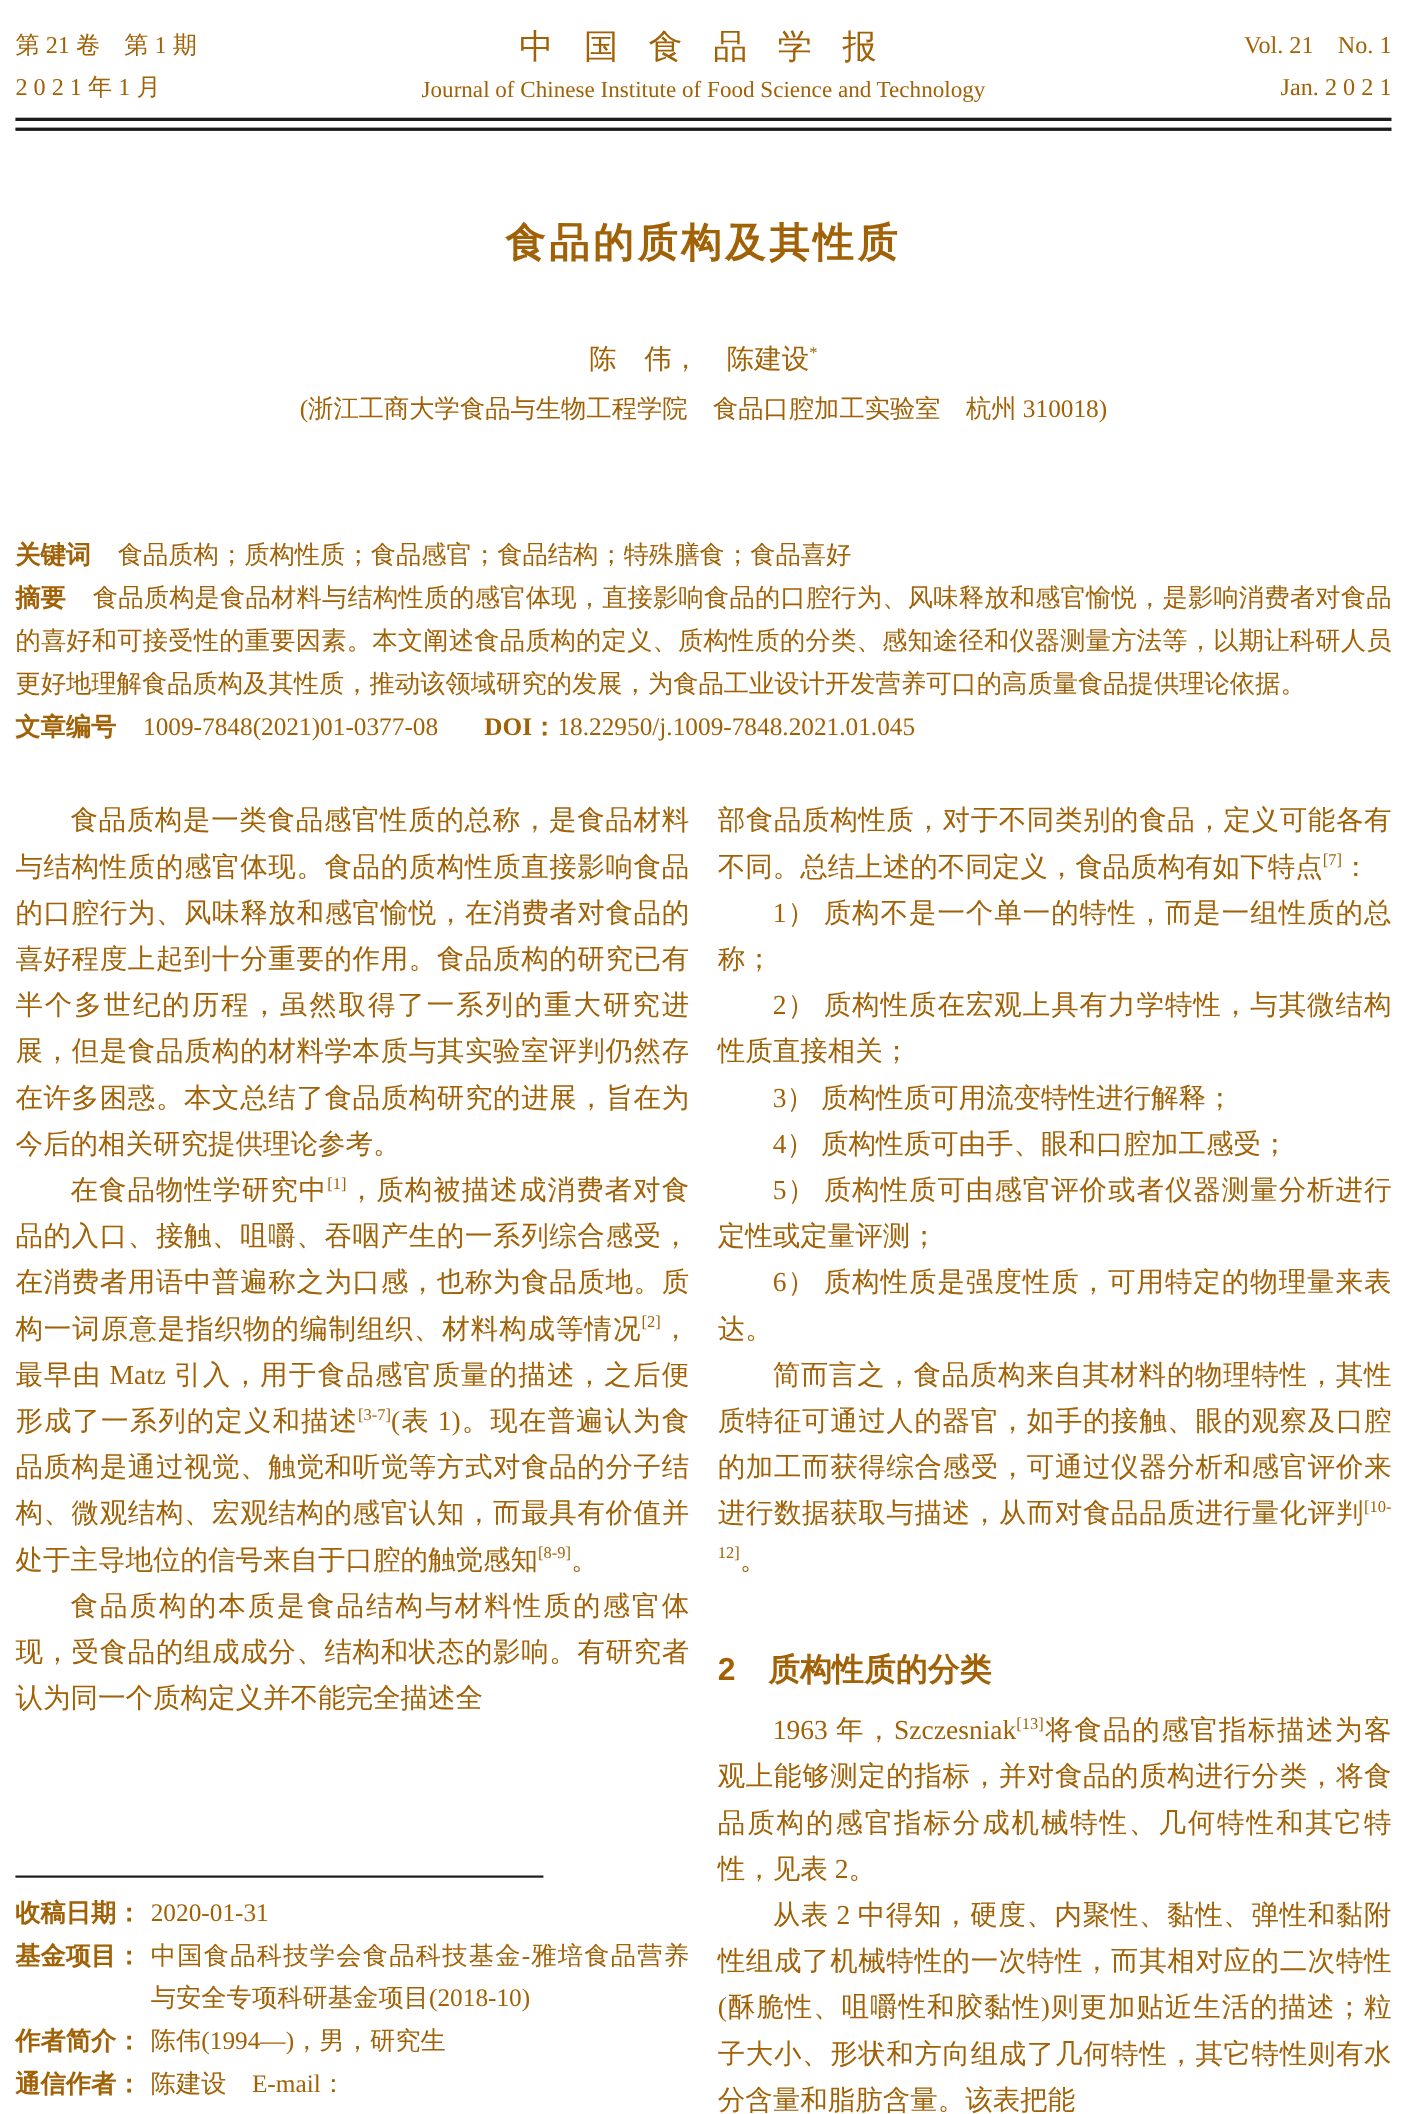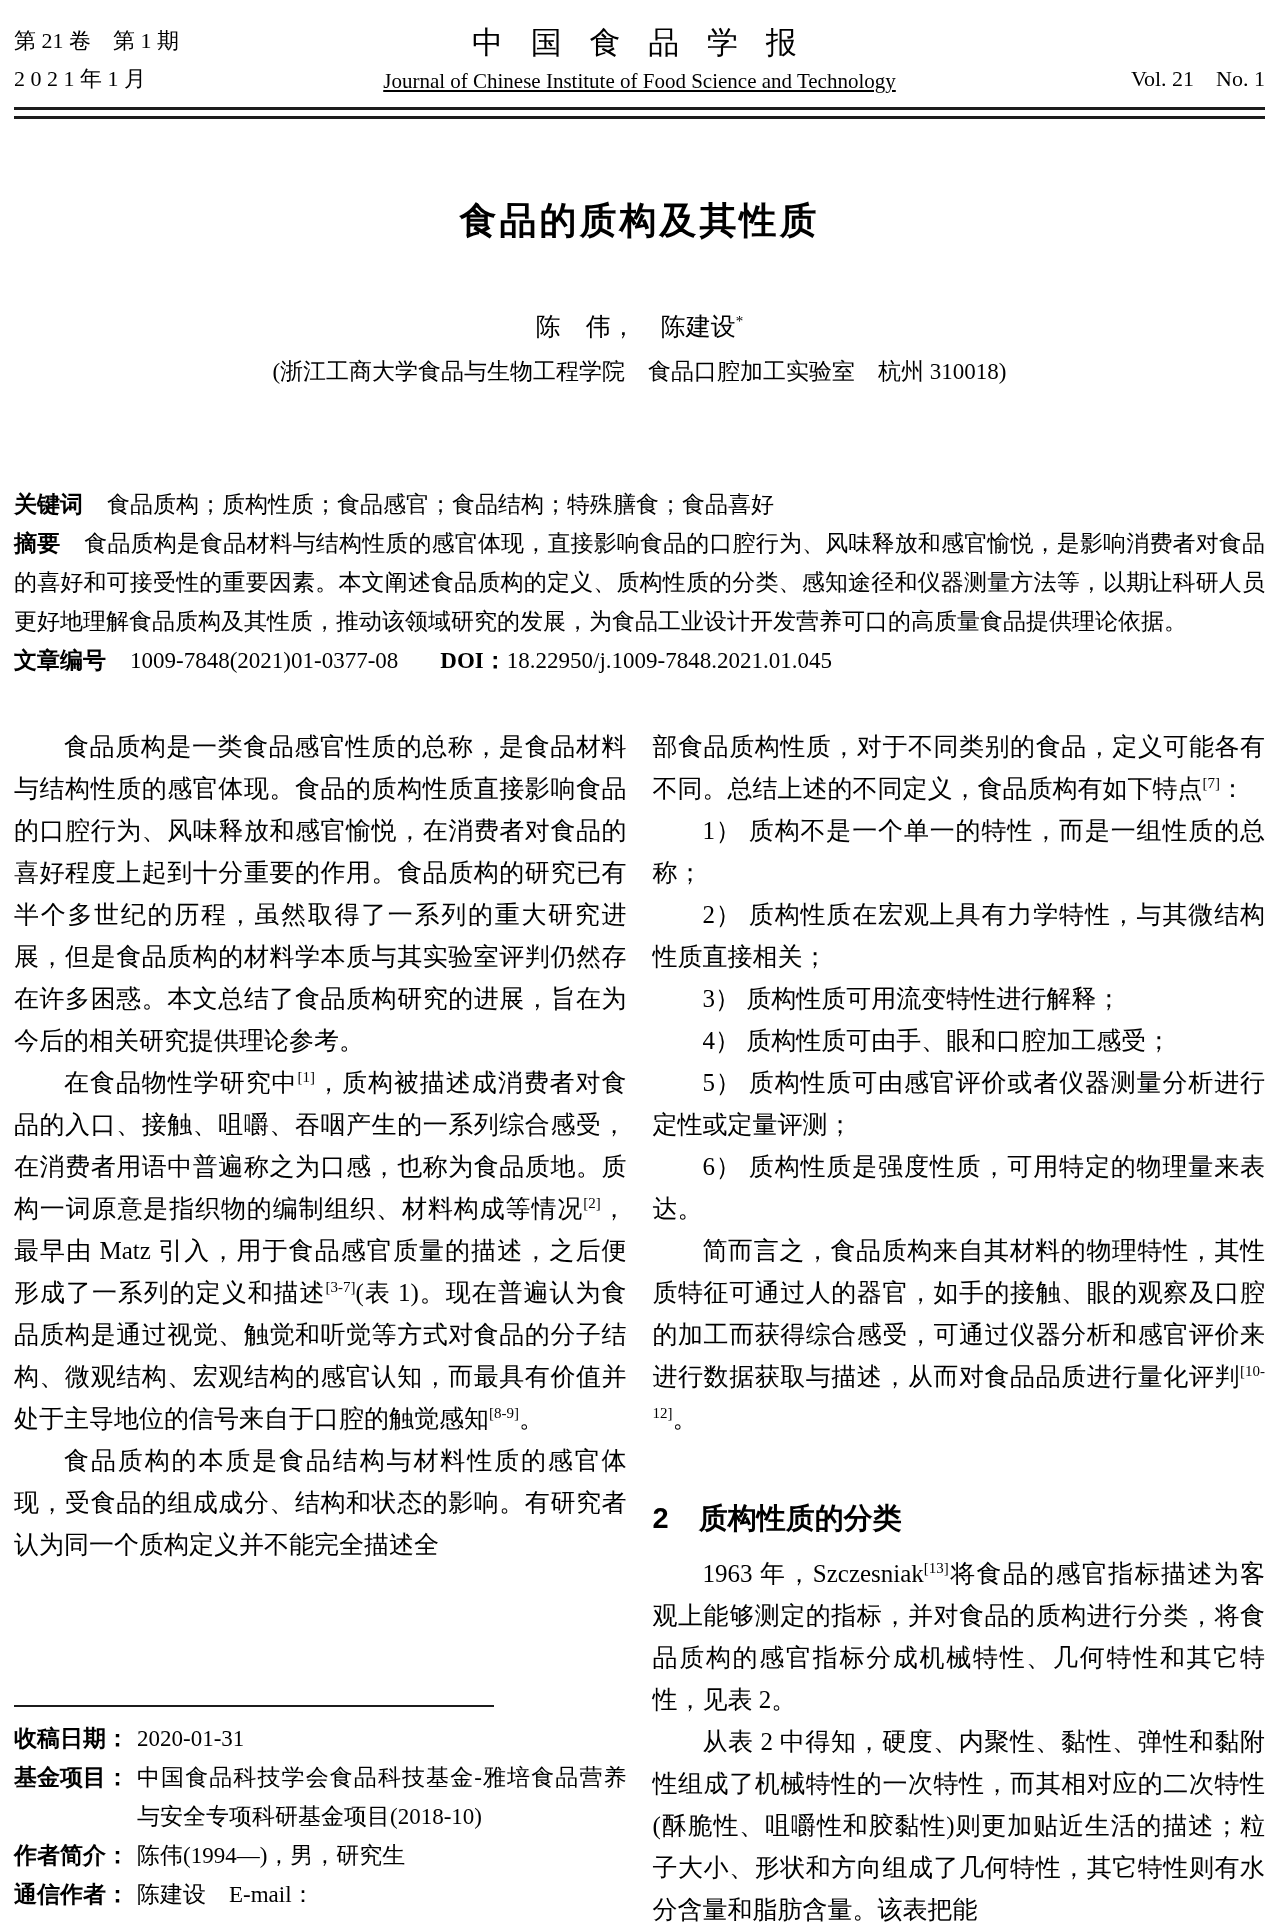--- a/index.html
+++ b/index.html
@@ -1,27 +1,27 @@
 <!DOCTYPE html>
 <html><head>
 <meta charset="utf-8">
 <style>
   html,body{margin:0;padding:0;background:#ffffff;}
   .page{
     width:1279px;height:1922px;margin:0 auto;background:#fff;
     box-sizing:border-box;padding:22px 14px 0 14px;
     font-family:"Liberation Serif","DejaVu Serif",serif;
-    color:#000000;overflow:hidden;display:flex;flex-direction:column;
+    color:#a16207;overflow:hidden;display:flex;flex-direction:column;
   }
   
   .jheader{display:grid;grid-template-columns:1fr auto 1fr;align-items:end;}
   .jh-left{font-size:22px;line-height:38px;white-space:nowrap;}
   .jh-center{text-align:center;}
   .journal-cn{font-size:31px;letter-spacing:10px;line-height:42px;}
-  .journal-en{font-size:21px;line-height:34px;text-decoration:underline;}
+  .journal-en{font-size:21px;line-height:34px;}
   .jh-right{text-align:right;font-size:22px;line-height:38px;white-space:nowrap;}
   .double-rule{height:6px;border-top:3px solid #1c1c1c;border-bottom:3px solid #1c1c1c;margin-top:9px;}
   
   .title{
     text-align:center;font-family:"Liberation Sans","DejaVu Sans",sans-serif;
     font-weight:700;font-size:37px;letter-spacing:3px;margin-top:80px;line-height:44px;
   }
   .authors{text-align:center;font-size:25px;margin-top:38px;line-height:30px;}
   .authors sup{font-size:15px;}
   .affiliation{text-align:center;font-size:23px;margin-top:15px;line-height:30px;}
@@ -66,20 +66,21 @@
     <div class="jh-left">
       <div>第 21 卷　第 1 期</div>
       <div>2 0 2 1 年 1 月</div>
     </div>
     <div class="jh-center">
       <div class="journal-cn">中 国 食 品 学 报</div>
       <div class="journal-en">Journal of Chinese Institute of Food Science and Technology</div>
     </div>
     <div class="jh-right">
       <div>Vol. 21　No. 1</div>
+      <div>Jan. 2 0 2 1</div>
     </div>
   </div>
   <div class="double-rule"></div>
 
   <h1 class="title">食品的质构及其性质</h1>
   <div class="authors">
     <span>陈　伟，　陈建设</span><sup>*</sup>
   </div>
   <div class="affiliation">(浙江工商大学食品与生物工程学院　食品口腔加工实验室　杭州 310018)</div>
 

